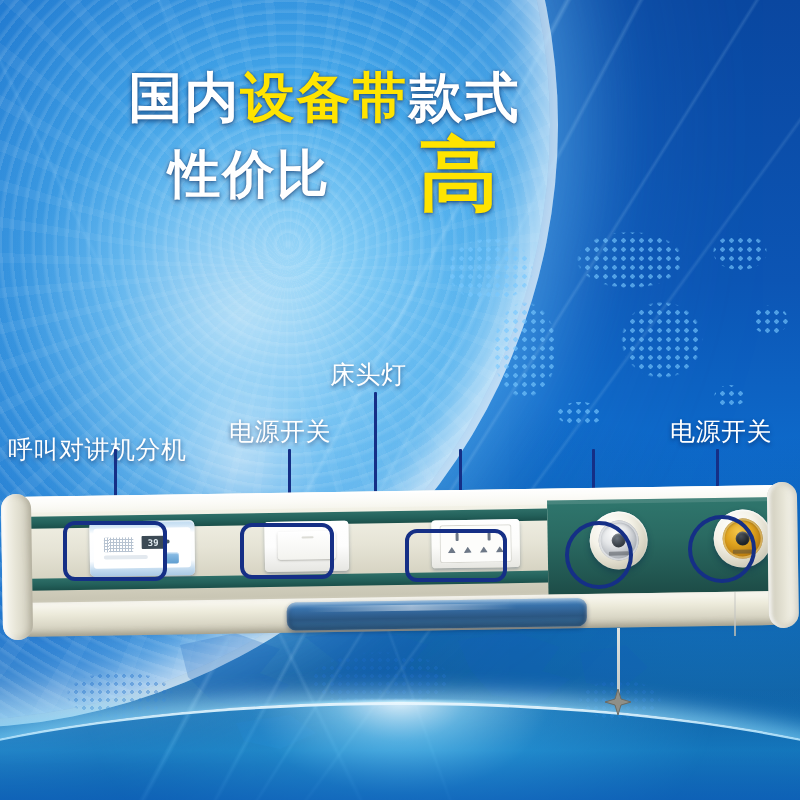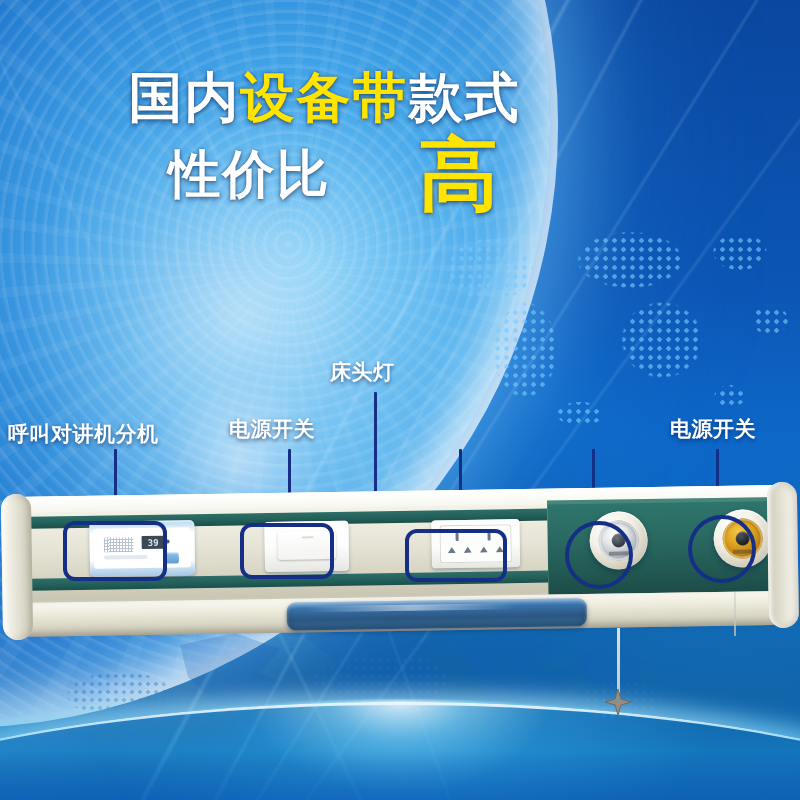--- a/index.html
+++ b/index.html
@@ -125,23 +125,23 @@
     text-shadow:0 2px 5px rgba(0,22,70,.55), 0 0 2px rgba(0,30,90,.5);
   }
   .white{color:#ffffff;}
   .yellow{color:#ffe400;}
   .hl-row2{display:flex;justify-content:center;align-items:center;margin-top:10px;gap:88px;padding-right:10px;}
   .hl2a{font-size:52px;}
   .hl2b{font-size:80px;line-height:.95;}
 
   
   .callout{
-    position:absolute;font-weight:bold;color:#ffffff;white-space:nowrap;
+    position:absolute;font-weight:normal;color:#ffffff;white-space:nowrap;
     font-family:"DejaVu Sans","Liberation Sans",sans-serif;
-    font-size:21px;letter-spacing:.5px;
+    font-size:25px;letter-spacing:.5px;
     text-shadow:0 2px 4px rgba(0,25,75,.6);
   }
   .leader{position:absolute;width:3px;background:#152f86;border-radius:1px;}
 
   
   .panel-wrap{position:absolute;left:14px;top:497px;width:772px;height:140px;
               transform:rotate(-0.9deg);transform-origin:0 50%;}
   .panel-shadow{position:absolute;left:6px;top:14px;width:770px;height:118px;border-radius:16px;
                 background:rgba(5,35,90,.45);filter:blur(7px);}
 
@@ -274,21 +274,21 @@
       <span class="hl-text white">国内</span>
       <span class="hl-text yellow">设备带</span>
       <span class="hl-text white">款式</span>
     </div>
     <div class="hl-row hl-row2">
       <span class="hl-text white hl2a">性价比</span>
       <span class="hl-text yellow hl2b">高</span>
     </div>
   </div>
 
-  <div class="callout" style="left:8px;top:420px;">呼叫对讲机分机</div>
+  <div class="callout" style="left:8px;top:433px;">呼叫对讲机分机</div>
   <div class="callout" style="left:229px;top:415px;">电源开关</div>
   <div class="callout" style="left:330px;top:358px;">床头灯</div>
   <div class="callout" style="left:670px;top:415px;">电源开关</div>
 
   <div class="leader" style="left:114px;top:449px;height:76px;"></div>
   <div class="leader" style="left:288px;top:449px;height:80px;"></div>
   <div class="leader" style="left:374px;top:392px;height:212px;"></div>
   <div class="leader" style="left:459px;top:449px;height:82px;"></div>
   <div class="leader" style="left:592px;top:449px;height:74px;"></div>
   <div class="leader" style="left:716px;top:449px;height:68px;"></div>

